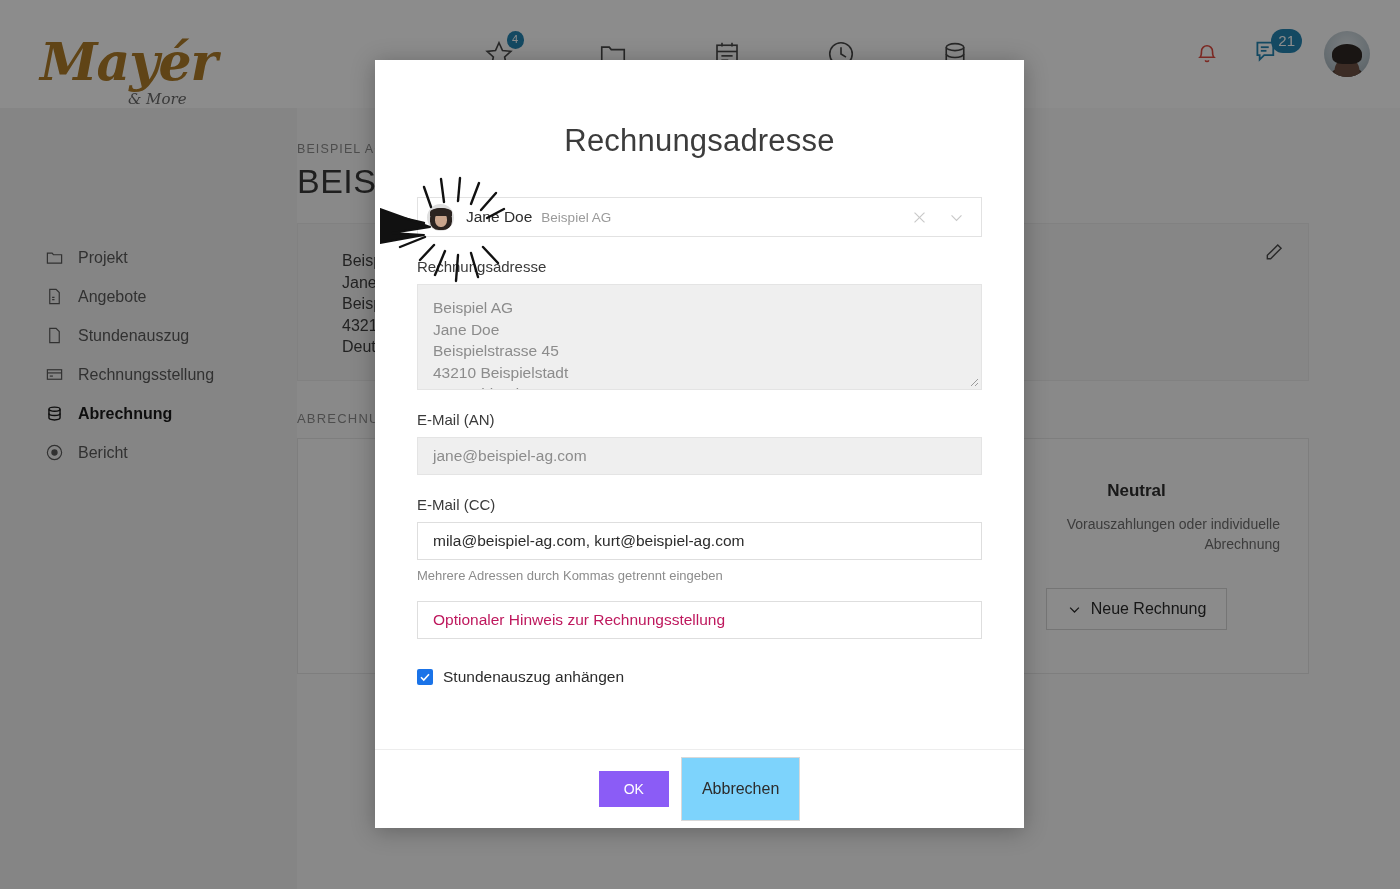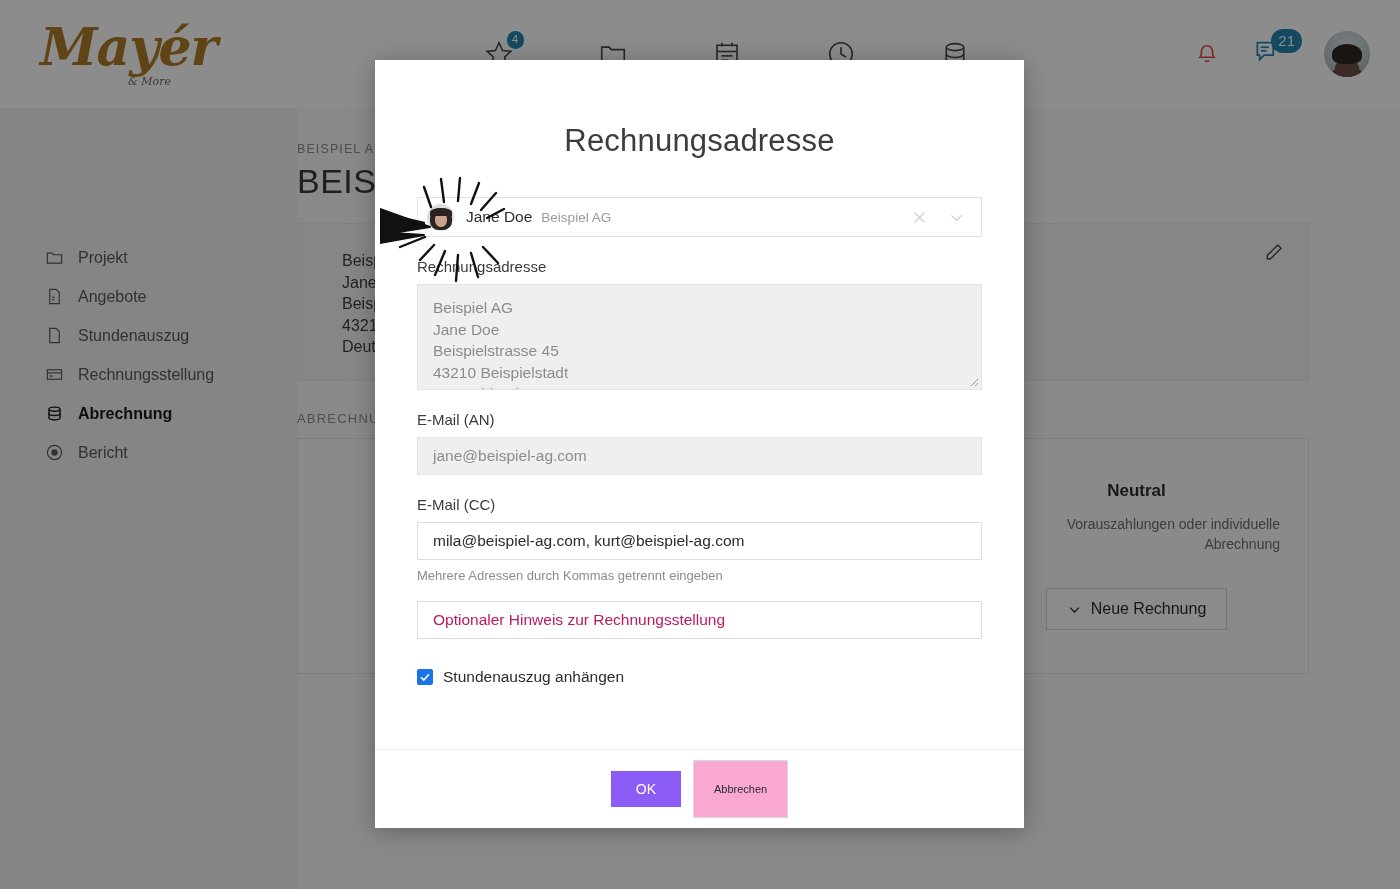--- a/index.html
+++ b/index.html
@@ -24,35 +24,35 @@
 
   
   #app-header {
     position: absolute; left: 0; top: 0; width: 1400px; height: 108px;
     background: #ffffff;
     display: flex; align-items: center;
   }
   #logo-block {
     width: 297px; height: 108px;
     display: flex; flex-direction: column;
-    justify-content: center; padding-left: 40px;
+    justify-content: flex-end; padding-left: 40px;
   }
   #logo-main {
     font-family: "DejaVu Serif", serif;
     font-style: italic;
     font-weight: 700;
     font-size: 52px;
     color: #b07d28;
     line-height: 1;
     letter-spacing: -1px;
   }
   #logo-sub {
     font-family: "DejaVu Serif", serif;
     font-style: italic;
-    font-size: 11px;
+    font-size: 15px;
     color: #6a6a6a;
     margin-top: 2px;
     margin-left: 88px;
   }
   #header-nav {
     flex: 1; display: flex; align-items: center;
     justify-content: center; gap: 80px;
     margin-left: -40px;
   }
   .nav-icon {
@@ -303,22 +303,22 @@
     display: flex; align-items: center; justify-content: center;
     gap: 12px;
   }
   #btn-ok {
     background: #8b5cf6; color: #fff; border: none;
     font-size: 14px; padding: 10px 25px;
     font-family: "Liberation Sans", sans-serif;
     cursor: pointer;
   }
   #btn-cancel {
-    background: #f9a8d4; color: #2c2c2c; border: 1px solid #d9d9d9;
-    font-size: 11px; padding: 22px 20px;
+    background: #7dd3fc; color: #2c2c2c; border: 1px solid #d9d9d9;
+    font-size: 16px; padding: 22px 20px;
     font-family: "Liberation Sans", sans-serif;
     cursor: pointer;
   }
 
   
   #annotation {
     position: absolute; left: 380px; top: 165px;
     width: 170px; height: 130px; z-index: 70;
     pointer-events: none;
   }

